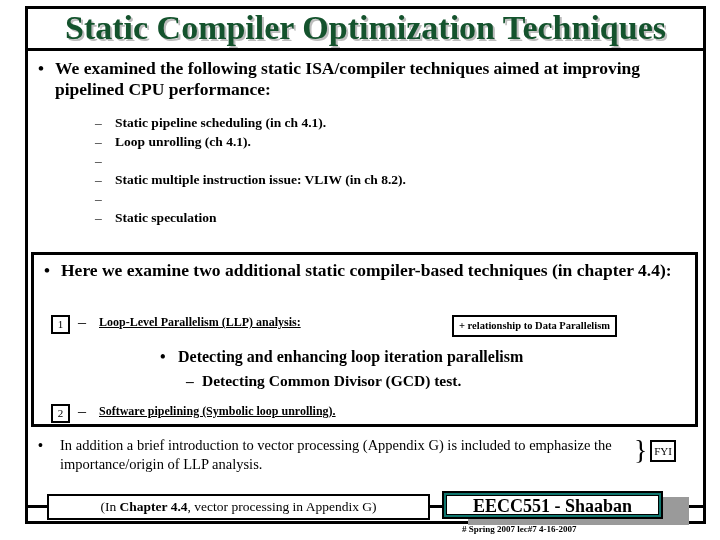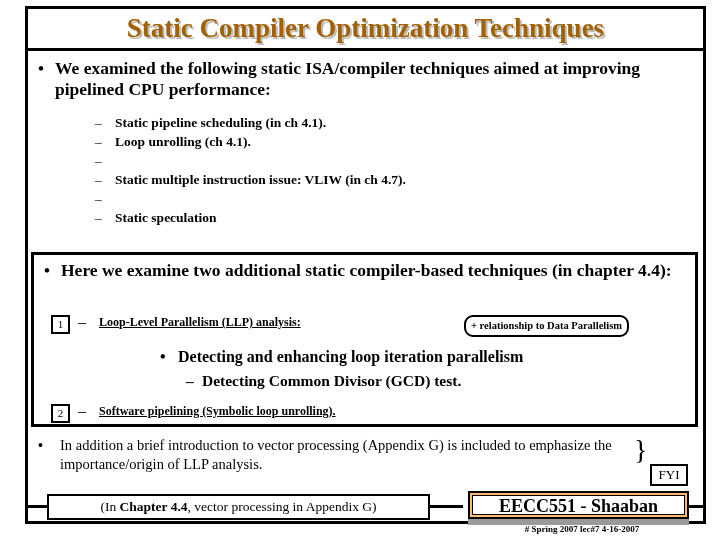--- a/index.html
+++ b/index.html
@@ -31,24 +31,24 @@
   .title-block {
     position: absolute;
     left: 25px;
     top: 13px;
     width: 681px;
     text-align: center;
   }
   .title-text {
     font-family: "Liberation Serif", "DejaVu Serif", serif;
     font-weight: bold;
-    font-size: 27px;
+    font-size: 34px;
     line-height: 30px;
     letter-spacing: 0px;
-    color: #a16207;
+    color: #14532d;
     text-shadow: 2px 2px 0 #bdbdbd;
     white-space: nowrap;
   }
   .title-rule {
     position: absolute;
     left: 28px;
     top: 48px;
     width: 675px;
     height: 3px;
     background: #000;
@@ -211,27 +211,27 @@
     left: 634px;
     top: 436px;
     font-size: 28px;
     line-height: 28px;
     font-weight: normal;
     font-family: "Liberation Serif", "DejaVu Serif", serif;
   }
   .fyi-box {
     position: absolute;
     left: 650px;
-    top: 464px;
-    width: 38px;
+    top: 440px;
+    width: 26px;
     height: 22px;
     border: 2px solid #000;
     box-sizing: border-box;
     text-align: center;
-    font-size: 13px;
+    font-size: 11px;
     line-height: 18px;
     font-weight: normal;
   }
 
   
   .footer-left-box {
     position: absolute;
     left: 47px;
     top: 494px;
     width: 383px;
@@ -275,27 +275,27 @@
   .eecc-shadow {
     position: absolute;
     left: 468px;
     top: 497px;
     width: 221px;
     height: 28px;
     background: #9a9a9a;
   }
   .eecc-box {
     position: absolute;
-    left: 468px;
+    left: 442px;
     top: 491px;
     width: 221px;
     height: 28px;
     border: 2px solid #000;
     box-sizing: border-box;
-    background: #fdba74;
+    background: #0f766e;
   }
   .eecc-inner {
     position: absolute;
     left: 2px;
     top: 2px;
     right: 2px;
     bottom: 2px;
     border: 1px solid #000;
     box-sizing: border-box;
     background: #fff;
@@ -304,21 +304,21 @@
     font-size: 18px;
     line-height: 20px;
     white-space: nowrap;
   }
 
   .footnote {
     position: absolute;
     left: 462px;
     top: 524px;
     width: 240px;
-    text-align: center;
+    text-align: left;
     font-weight: bold;
     font-size: 9px;
     line-height: 11px;
     white-space: nowrap;
   }
 </style>
 </head>
 <body>
 
 <div class="slide-frame"></div>
@@ -340,21 +340,21 @@
   </div>
   <div class="dash-item b2">
     <span class="dash-mark">–</span>
     <span>Loop unrolling (ch 4.1).</span>
   </div>
   <div class="dash-item b2">
     <span class="dash-mark">–</span>
   </div>
   <div class="dash-item b2">
     <span class="dash-mark">–</span>
-    <span>Static multiple instruction issue:  VLIW (in ch 4.7).</span>
+    <span>Static multiple instruction issue:  VLIW (in ch 8.2).</span>
   </div>
   <div class="dash-item b2">
     <span class="dash-mark">–</span>
   </div>
   <div class="dash-item b2">
     <span class="dash-mark">–</span>
     <span>Static speculation</span>
   </div>
 </div>
 
@@ -363,21 +363,21 @@
 <div class="bullet-row b1" id="bullet-here">
   <span class="bullet-dot">•</span>
   <span class="bullet-body">Here we examine two additional static compiler-based techniques (in chapter 4.4):</span>
 </div>
 
 <div class="num-box" style="left:51px; top:315px;">
   <span>1</span>
 </div>
 <div class="lvl-dash" style="left:78px; top:313px;">–</div>
 <div class="ul-head" style="left:99px; top:312px;">Loop-Level Parallelism (LLP) analysis:</div>
-<div class="callout-box" style="left:464px; top:315px;border-radius:9px;">+ relationship to Data Parallelism</div>
+<div class="callout-box" style="left:452px; top:315px;">+ relationship to Data Parallelism</div>
 
 <div class="detect-line" style="left:160px; top:347px;">•</div>
 <div class="detect-line" style="left:178px; top:347px;">Detecting and enhancing loop iteration parallelism</div>
 
 <div class="gcd-line" style="left:186px; top:371px;">–</div>
 <div class="gcd-line" style="left:202px; top:371px;">Detecting Common Divisor (GCD) test.</div>
 
 <div class="num-box" style="left:51px; top:404px;">
   <span>2</span>
 </div>

